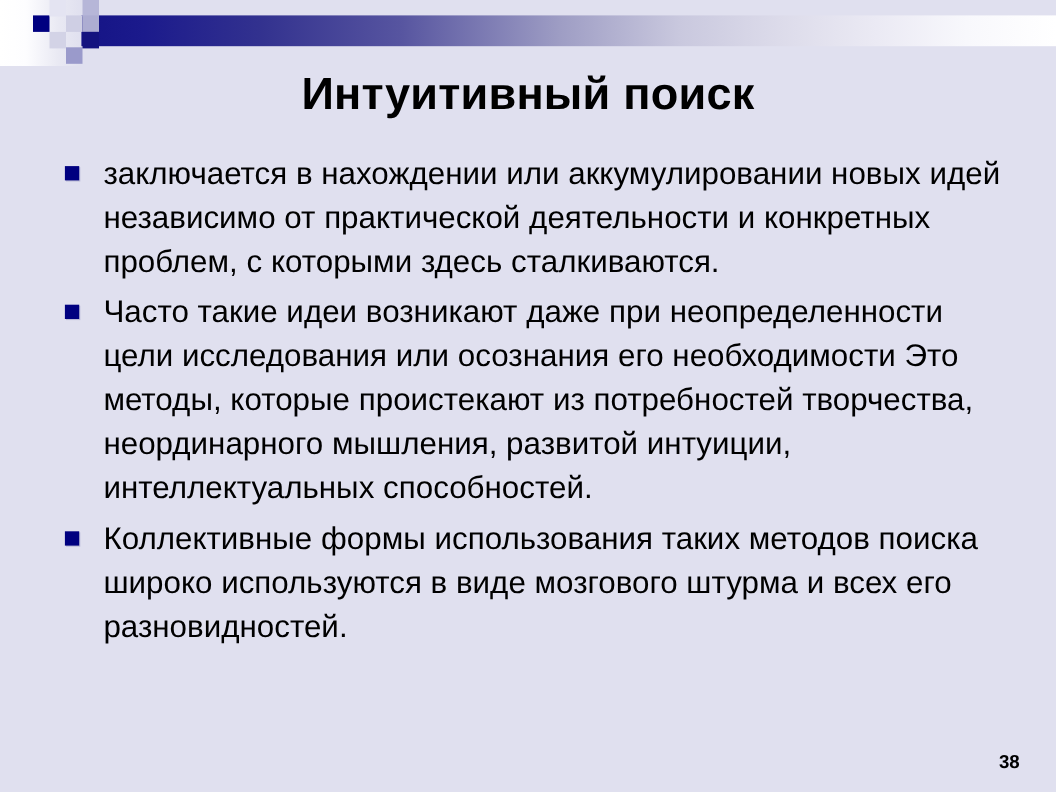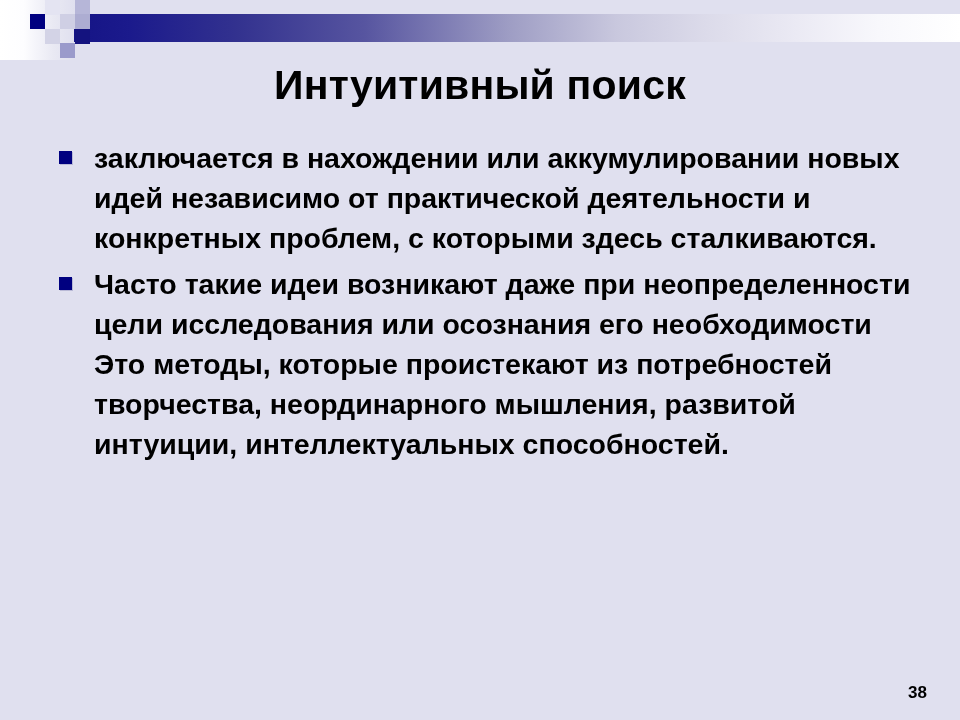--- a/index.html
+++ b/index.html
@@ -80,21 +80,20 @@
     width: 860px;
   }
 
   .bullet-item {
     position: relative;
     padding-left: 42px;
     margin-bottom: 6px;
     font-size: 28.5px;
     line-height: 40px;
     color: #000000;
-    font-weight: bold;
   }
 
   .bullet-marker {
     position: absolute;
     left: 7px;
     top: 13px;
     width: 13px;
     height: 13px;
     background: #000080;
     box-shadow: 1px 1px 0 0 #b9b9d6;
@@ -142,16 +141,20 @@
   <div class="bullet-item">
     <span class="bullet-marker"></span>
     <span class="bullet-text">заключается в нахождении или аккумулировании новых идей независимо от практической деятельности и конкретных проблем, с которыми здесь сталкиваются.</span>
   </div>
 
   <div class="bullet-item">
     <span class="bullet-marker"></span>
     <span class="bullet-text"> Часто такие идеи возникают даже при неопределенности цели исследования или осознания его необходимости Это методы, которые проистекают из потребностей творчества, неординарного мышления, развитой интуиции, интеллектуальных способностей.</span>
   </div>
 
+  <div class="bullet-item">
+    <span class="bullet-marker"></span>
+    <span class="bullet-text">Коллективные формы использования таких методов поиска широко используются в виде мозгового штурма и всех его разновидностей.</span>
+  </div>
 
 </div>
 
 <div id="page-number">38</div>
 
 </body></html>

